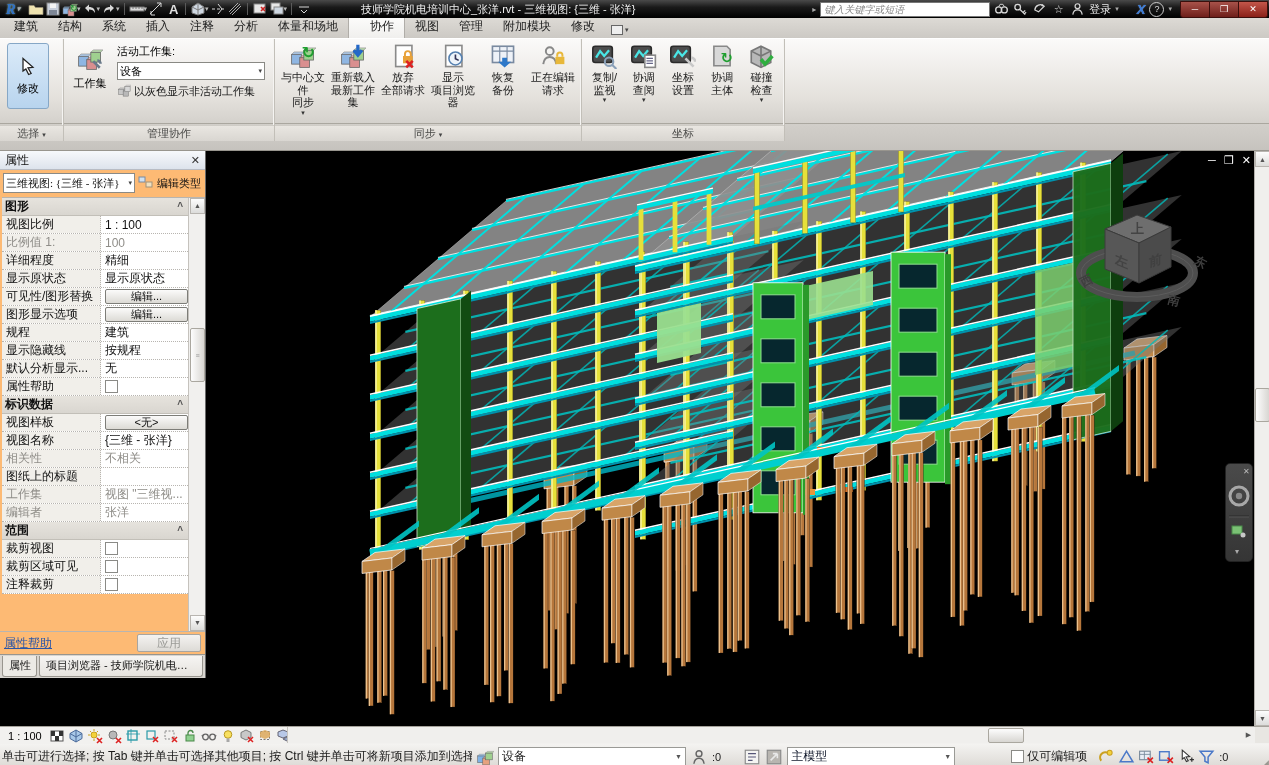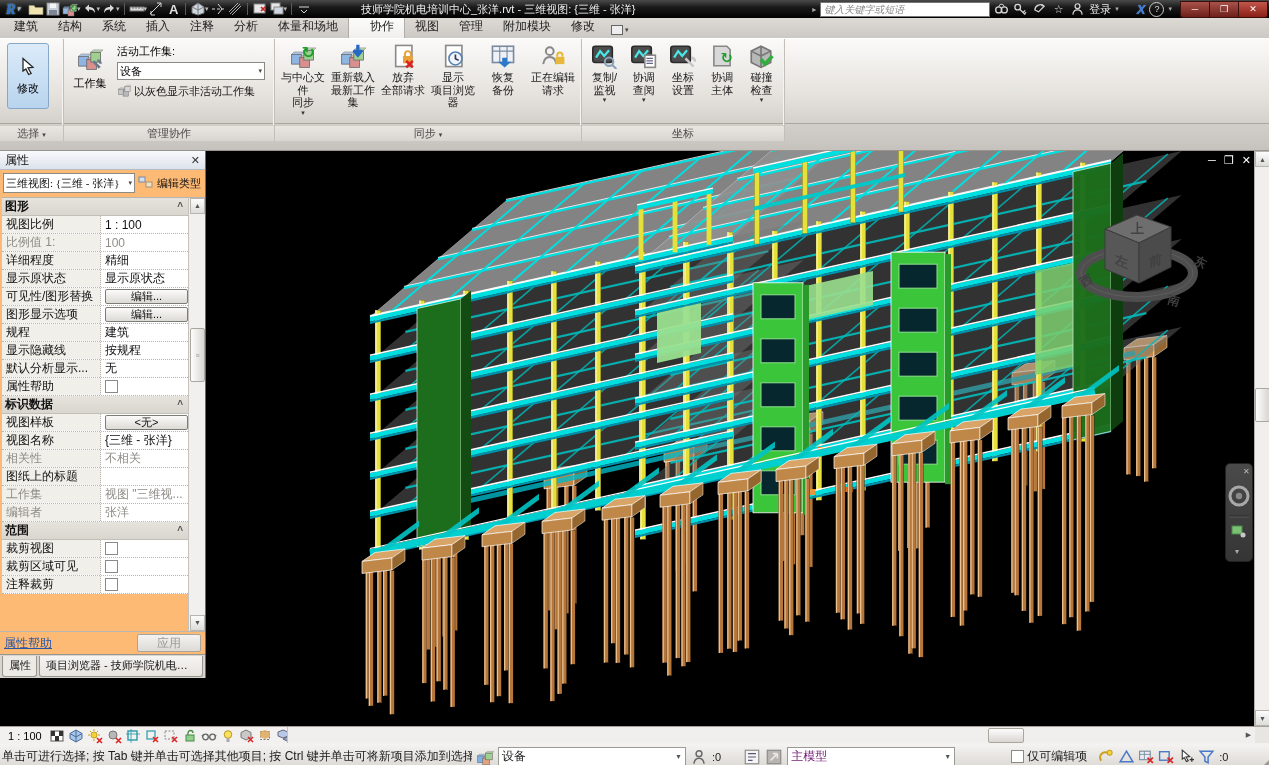--- a/index.html
+++ b/index.html
@@ -101,21 +101,21 @@
   .vcb .vi{width:16px;height:15px;display:flex;align-items:center;justify-content:center;}
   .hscroll{position:absolute;left:287px;right:14px;top:0;height:16px;background:#f0efed;border-left:1px solid #c5c2bd;}
   .hthumb{position:absolute;left:700px;top:1px;width:34px;height:13px;background:linear-gradient(#fdfdfd,#d8d6d2);border:1px solid #aaa79f;border-radius:2px;}
   .harr{position:absolute;right:0;top:1px;width:13px;height:13px;font-size:7px;color:#555;text-align:center;line-height:13px;}
   .corner{position:absolute;right:0;top:0;width:14px;height:16px;background:#e8e6e2;}
 
   .statusbar{height:25px;background:linear-gradient(#f4f3f1,#dbd8d3);display:flex;align-items:center;font-size:12px;color:#1a1a1a;padding-left:2px;gap:4px;position:relative;}
   .hint{white-space:nowrap;overflow:hidden;max-width:470px;}
   .sbi{width:18px;height:18px;display:flex;align-items:center;justify-content:center;flex:none;}
   .sbcombo{width:180px;height:18px;background:#fff;border:1px solid #9a9a96;display:flex;align-items:center;justify-content:space-between;padding:0 3px;flex:none;}
-  .sbcombo.gray .ctxt{color:#701a75;}
+  .sbcombo.gray .ctxt{color:#0f172a;}
   .sbcombo .carr{font-size:7px;color:#555;}
   .count{font-size:11px;color:#222;}
   .editonly{display:flex;align-items:center;gap:3px;margin-left:52px;white-space:nowrap;}
   .sb-right{display:flex;align-items:center;gap:2px;margin-left:6px;}
   .grip{position:absolute;right:1px;bottom:1px;color:#9a9790;font-size:9px;letter-spacing:-1px;}
 </style>
 </head>
 <body>
 
 <div class="app">

